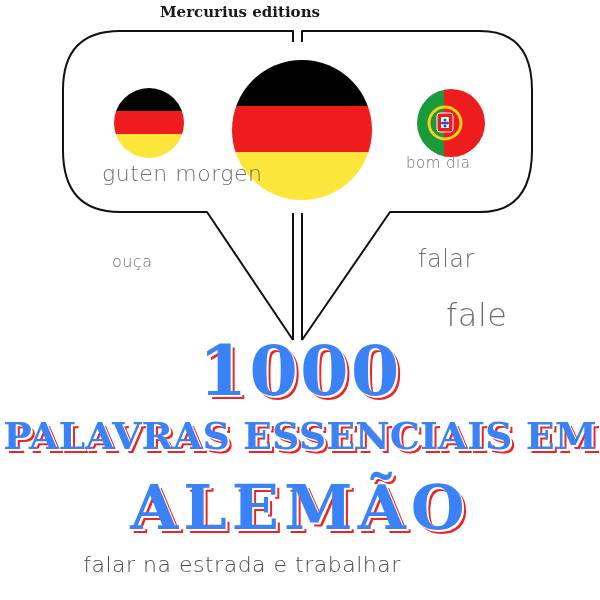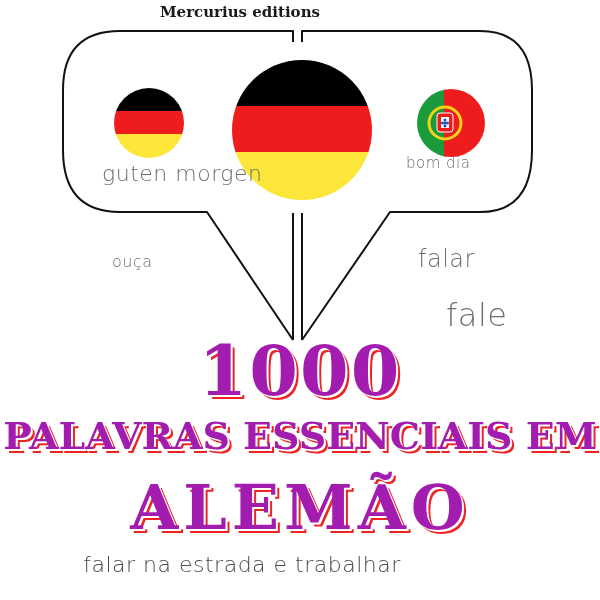--- a/index.html
+++ b/index.html
@@ -13,21 +13,21 @@
     .caption {
       font-family: "DejaVu Sans", sans-serif; font-weight: 200; color: #6e6e6e;
       letter-spacing: 0.5px;
     }
     .cap-guten { left: 68px; top: 161px; font-size: 22px; margin-left: 34px; }
     .cap-bom { left: 406px; top: 154px; font-size: 15px; }
     .cap-ouca { left: 112px; top: 252px; font-size: 16px; }
     .cap-repita { left: 418px; top: 245px; font-size: 24px; }
     .cap-fale { left: 446px; top: 296px; font-size: 32px; }
     .title {
-      left: 0; width: 600px; text-align: center; color: #a21caf;
+      left: 0; width: 600px; text-align: center; color: #3b82f6;
       font-family: "DejaVu Serif", serif; font-weight: bold;
       text-shadow: 2px 2px 0 #ffffff, 4px 4px 0 #ee2424;
     }
     .t-1000 { top: 331px; font-size: 70px; letter-spacing: 2px; line-height: 80px; }
     .t-palavras { top: 416px; font-size: 38px; letter-spacing: 0px; line-height: 40px; }
     .t-alemao { top: 468px; font-size: 62px; letter-spacing: 5px; line-height: 80px; }
     .subtitle {
       left: 0; width: 484px; text-align: center; top: 552px;
       font-family: "DejaVu Sans", sans-serif; font-weight: 200; font-size: 22px; color: #4a4a4a;
       letter-spacing: 0.5px;

